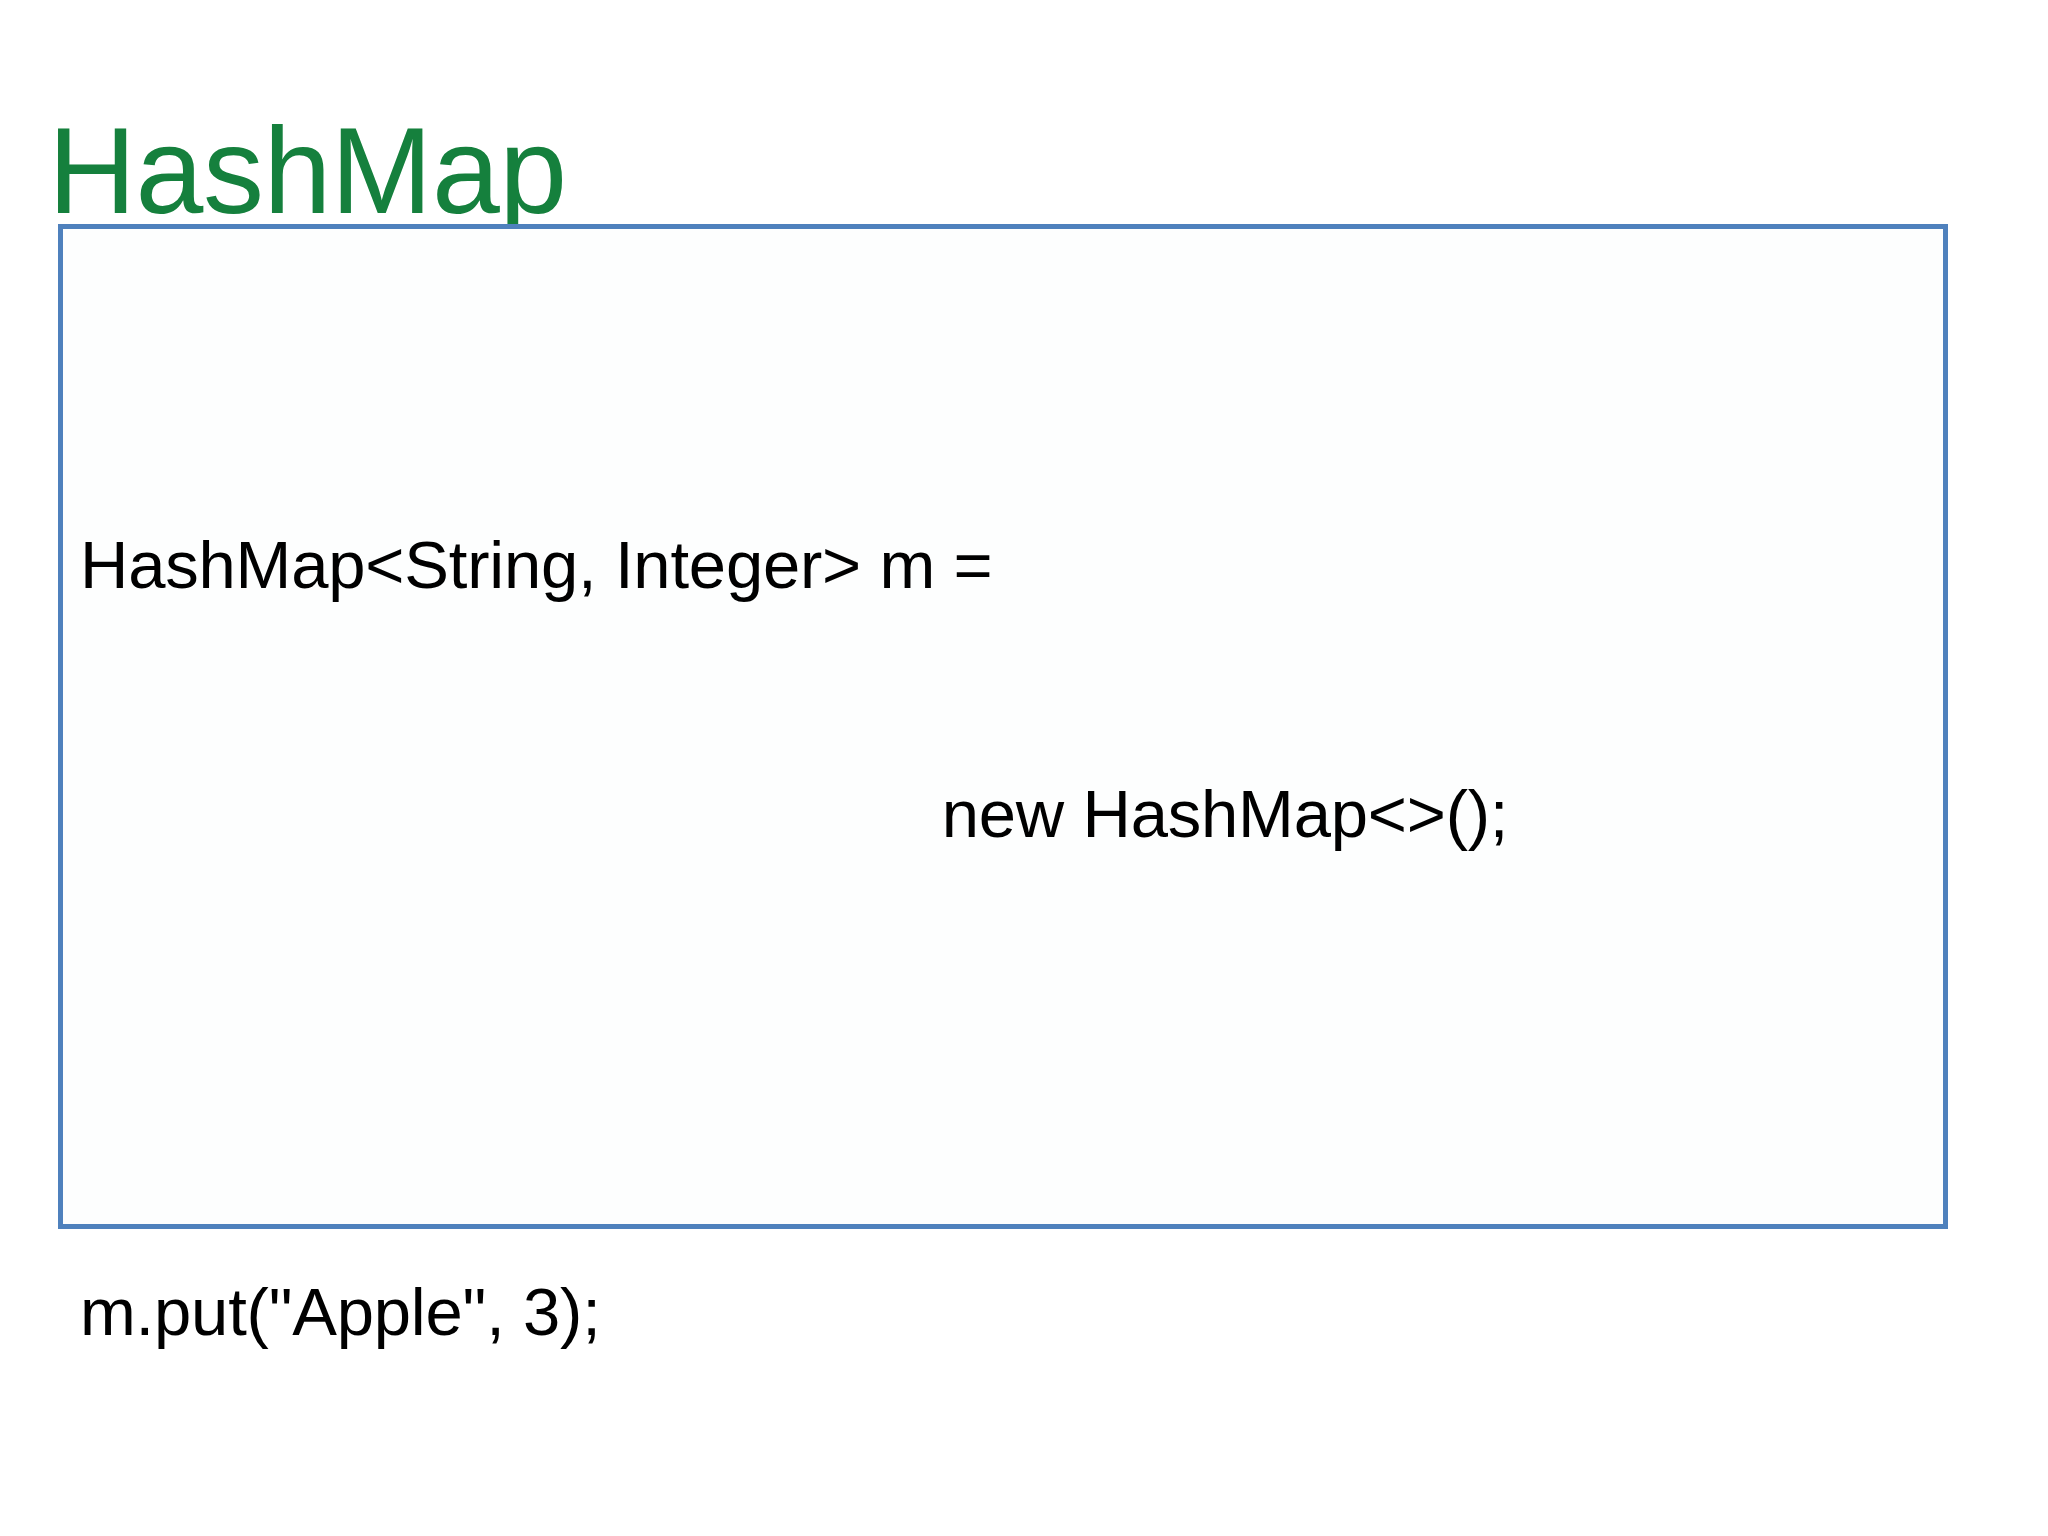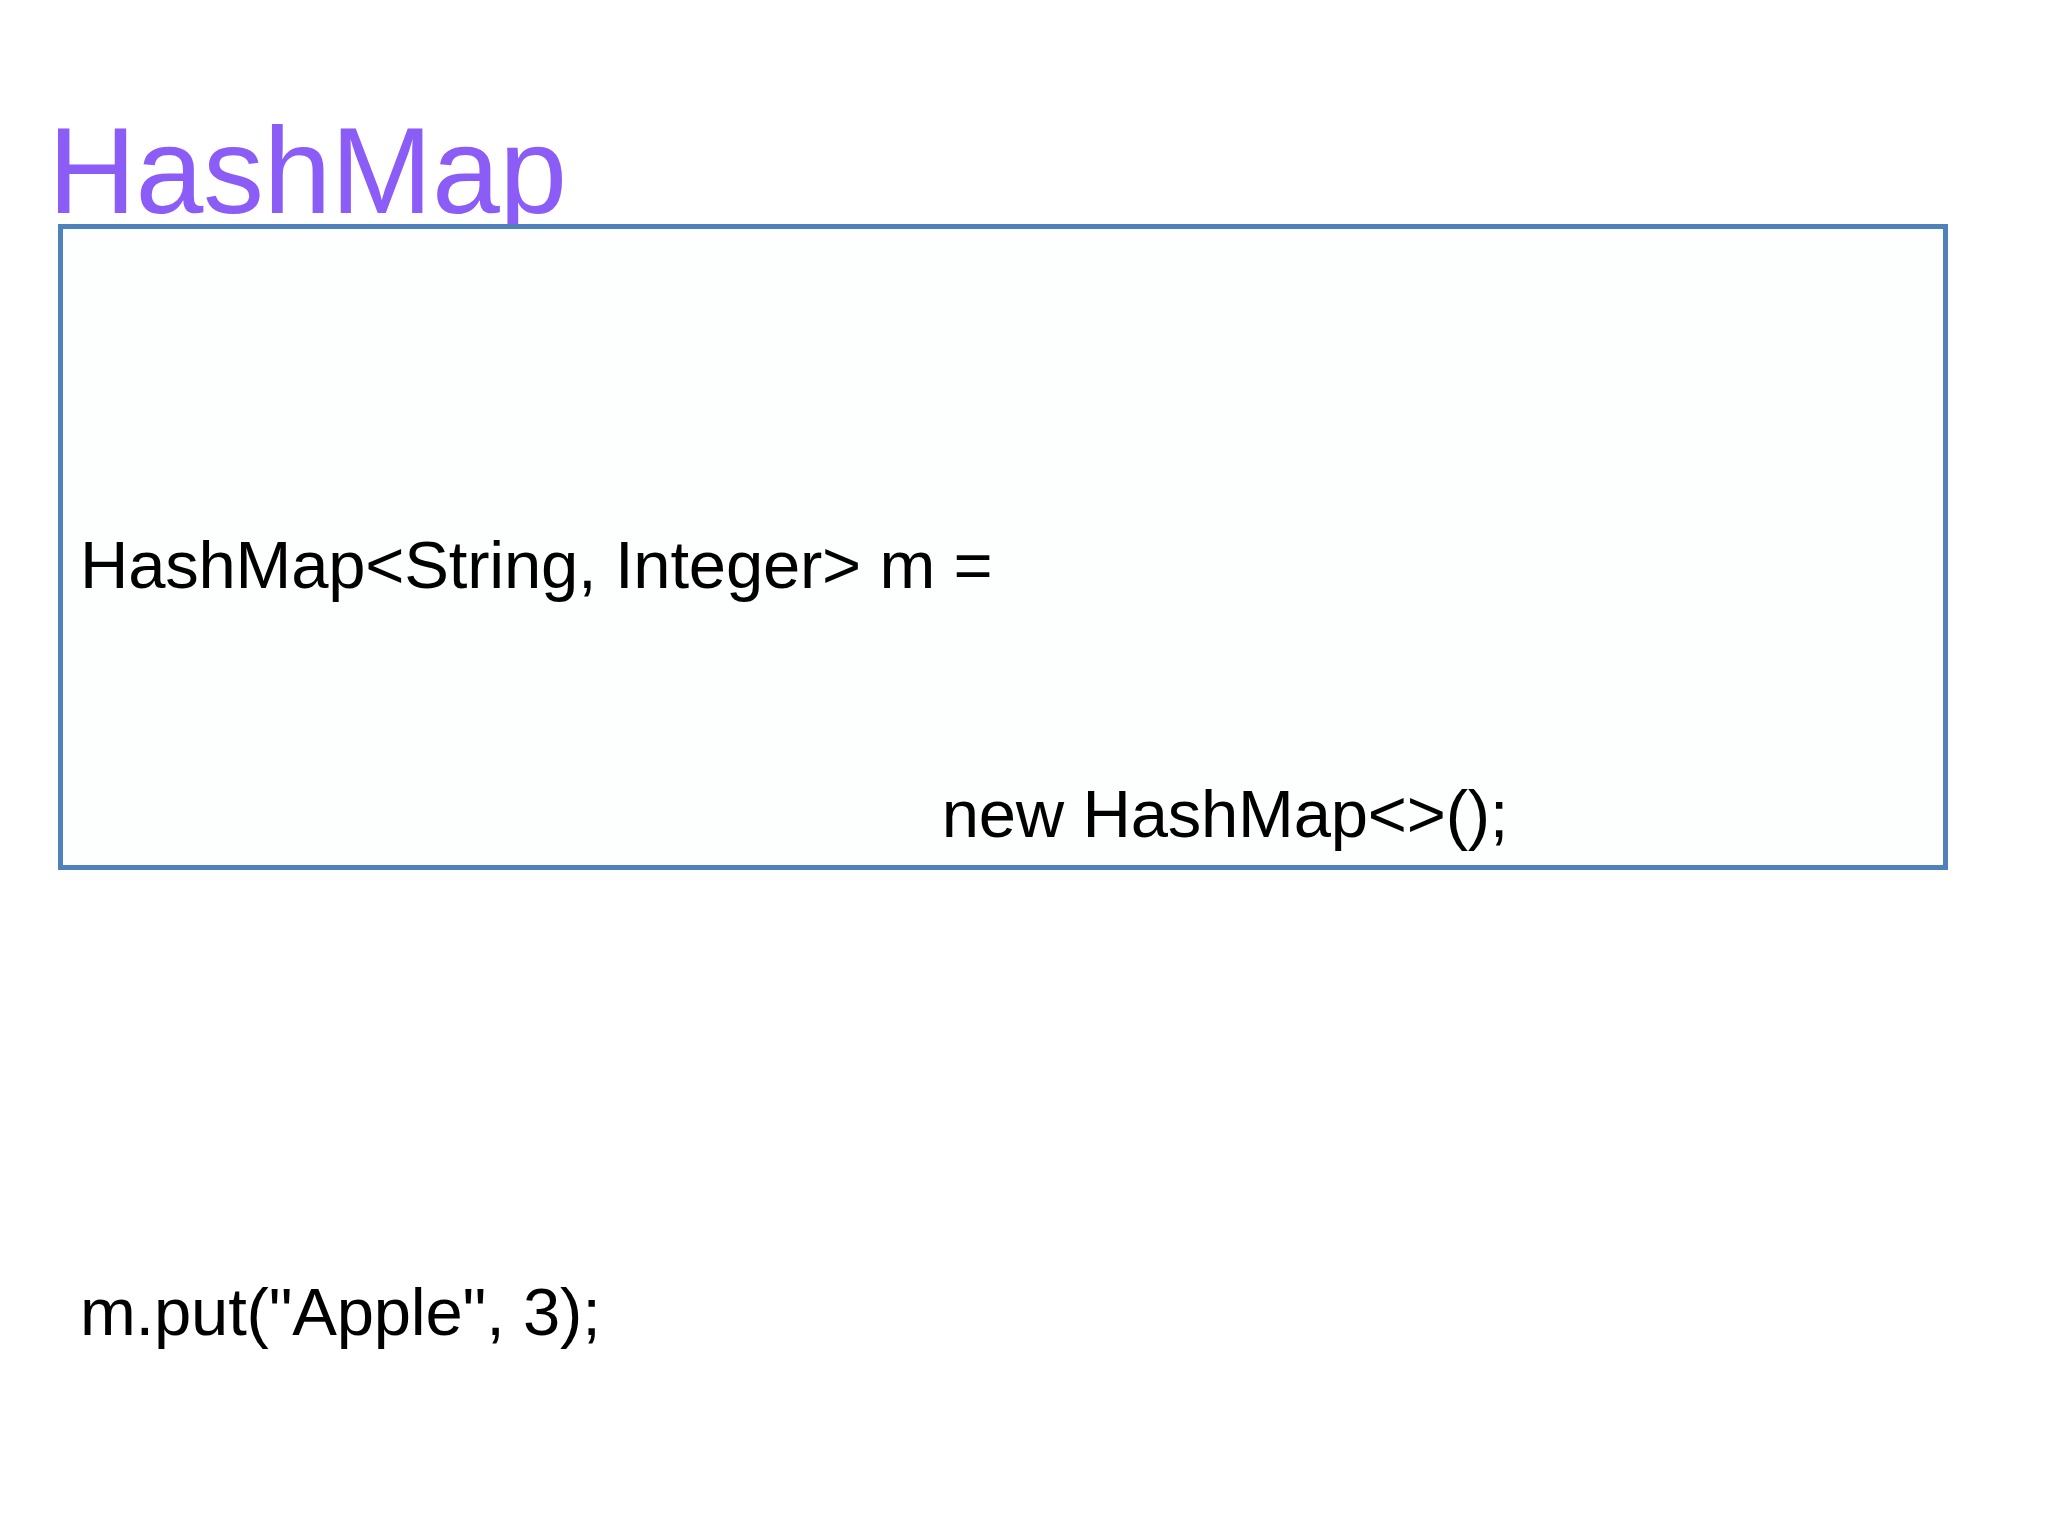--- a/index.html
+++ b/index.html
@@ -29,31 +29,31 @@
     position: absolute;
     left: 48px;
     top: 14px;
     width: 1900px;
     height: 160px;
     font-family: "Liberation Sans", sans-serif;
     font-size: 122px;
     font-weight: 400;
     line-height: 150px;
     letter-spacing: -0.5px;
-    color: #8b5cf6;
+    color: #15803d;
     white-space: pre;
   }
 
   
   .code-box {
     position: absolute;
     left: 58px;
     top: 224px;
     width: 1890px;
-    height: 646px;
+    height: 1005px;
     box-sizing: border-box;
     background: #fdfefe;
     border: 5px solid #4f81bd;
   }
 
   .code-body {
     position: absolute;
     left: 17px;          
     top: 128px;          
     right: 10px;

